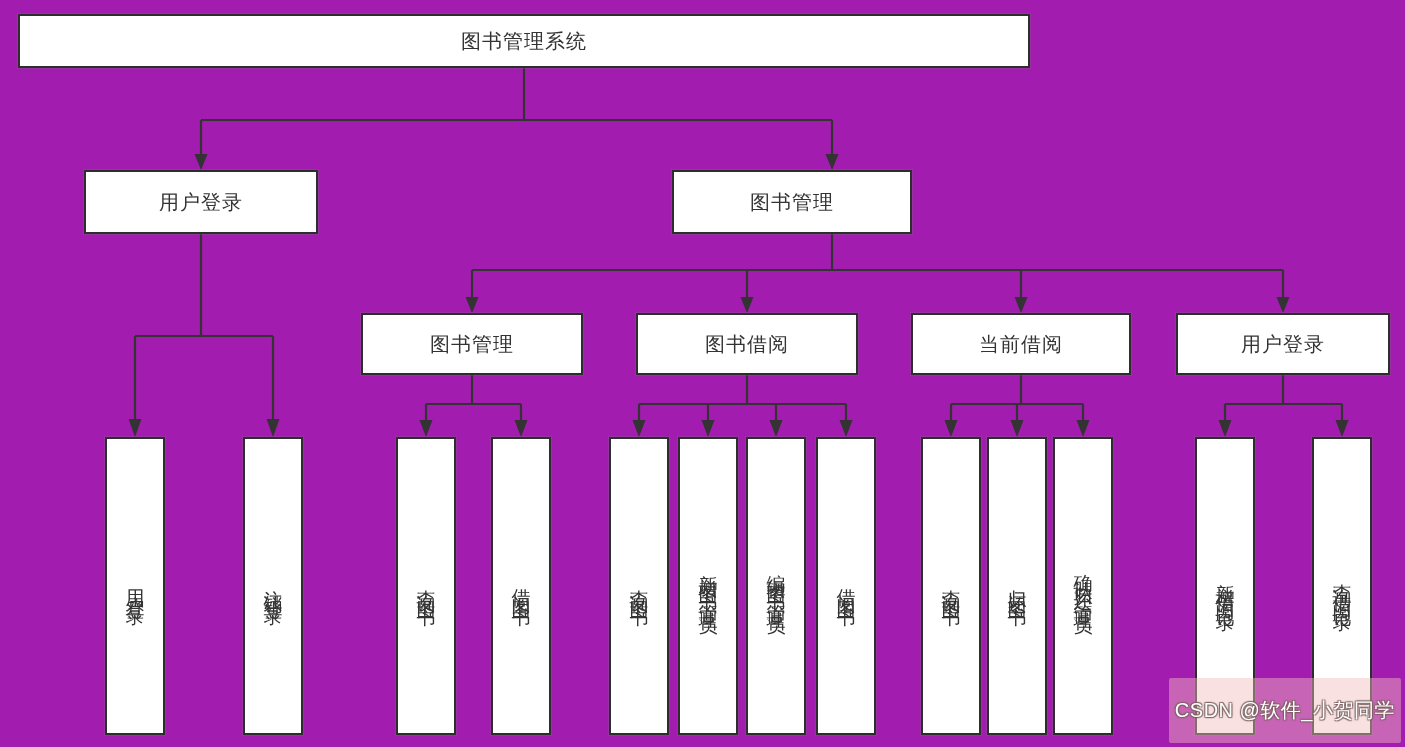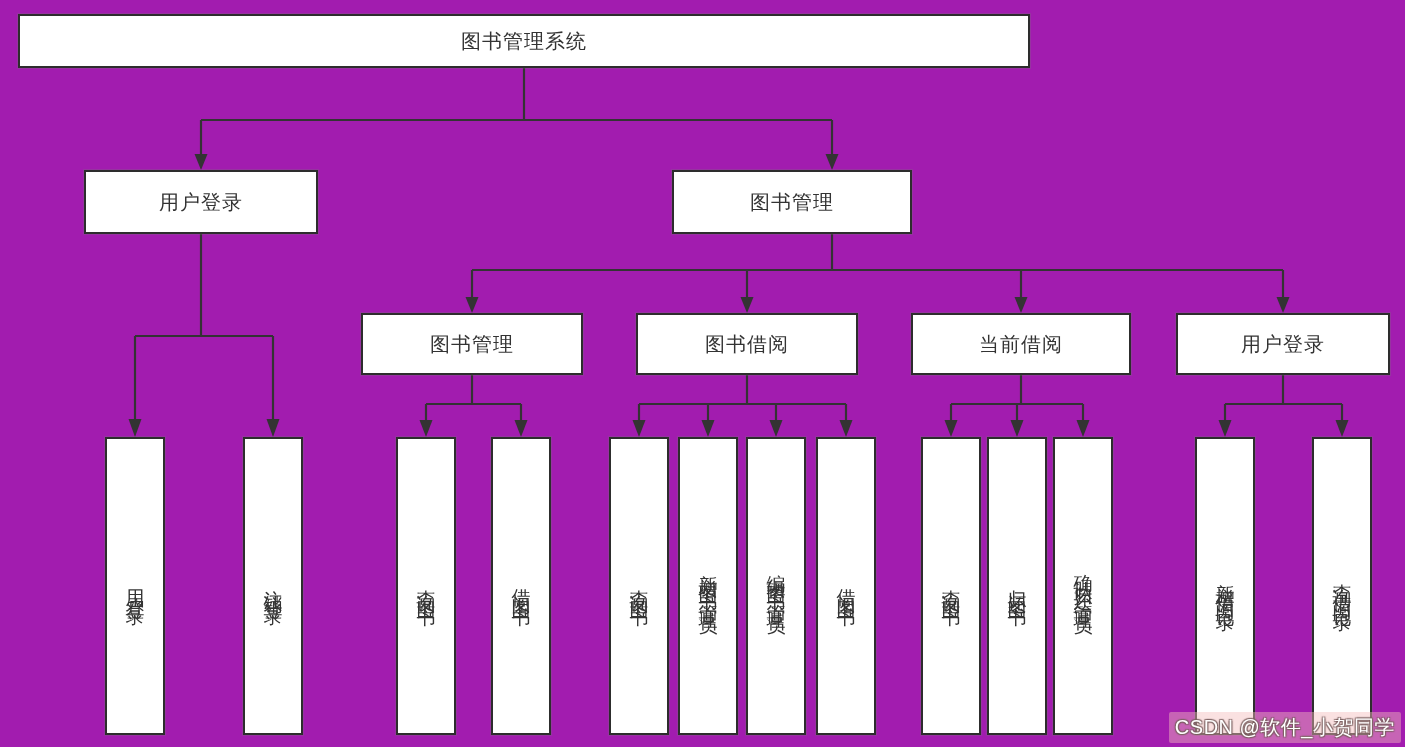--- a/index.html
+++ b/index.html
@@ -45,21 +45,21 @@
   }
   .watermark {
     position: absolute;
     right: 4px;
     bottom: 4px;
     z-index: 3;
     font-size: 20px;
     letter-spacing: 0.5px;
     color: #ffffff;
     background: rgba(243, 188, 188, 0.45);
-    padding: 2px 6px;
+    padding: 19px 6px;
     border-radius: 2px;
     text-shadow:
       1px 1px 1px rgba(122, 95, 95, 0.85),
      -1px -1px 1px rgba(122, 95, 95, 0.85),
       1px -1px 1px rgba(122, 95, 95, 0.85),
      -1px 1px 1px rgba(122, 95, 95, 0.85);
     white-space: nowrap;
   }
 </style>
 </head>

